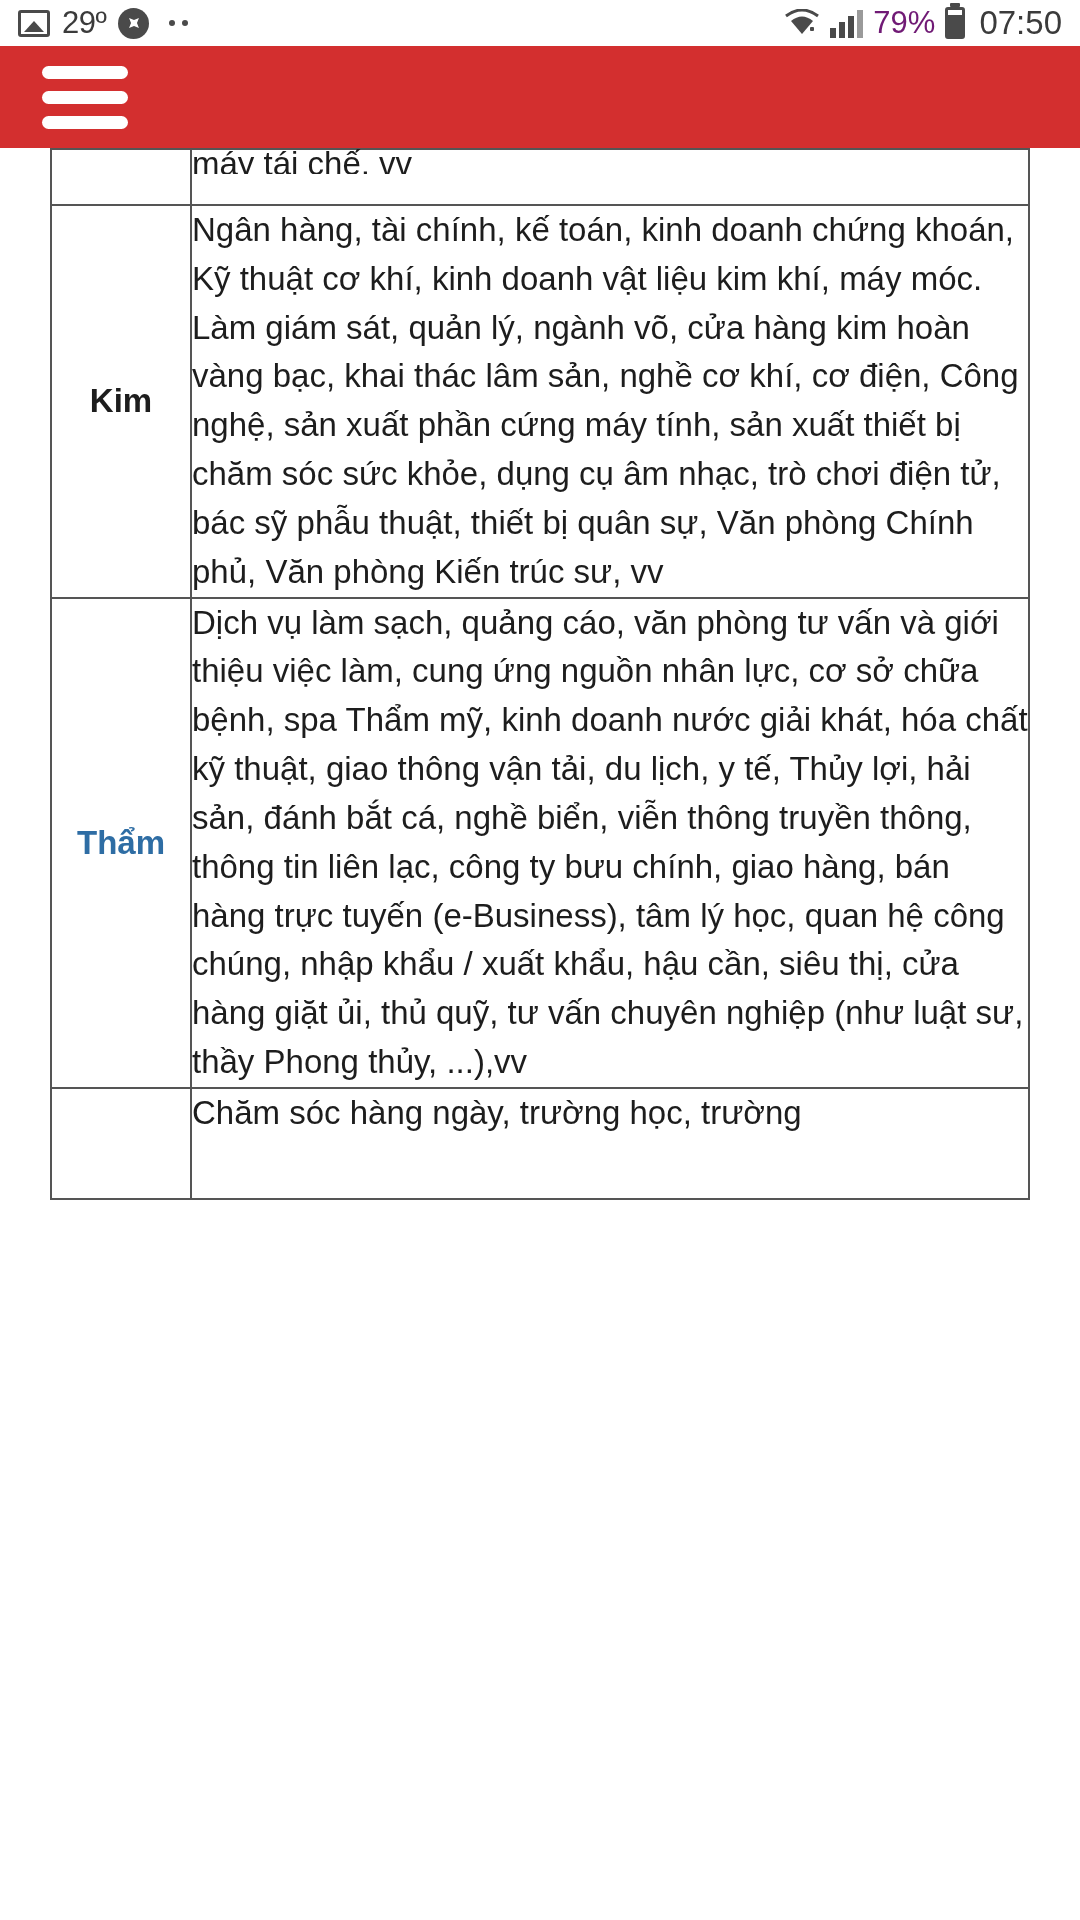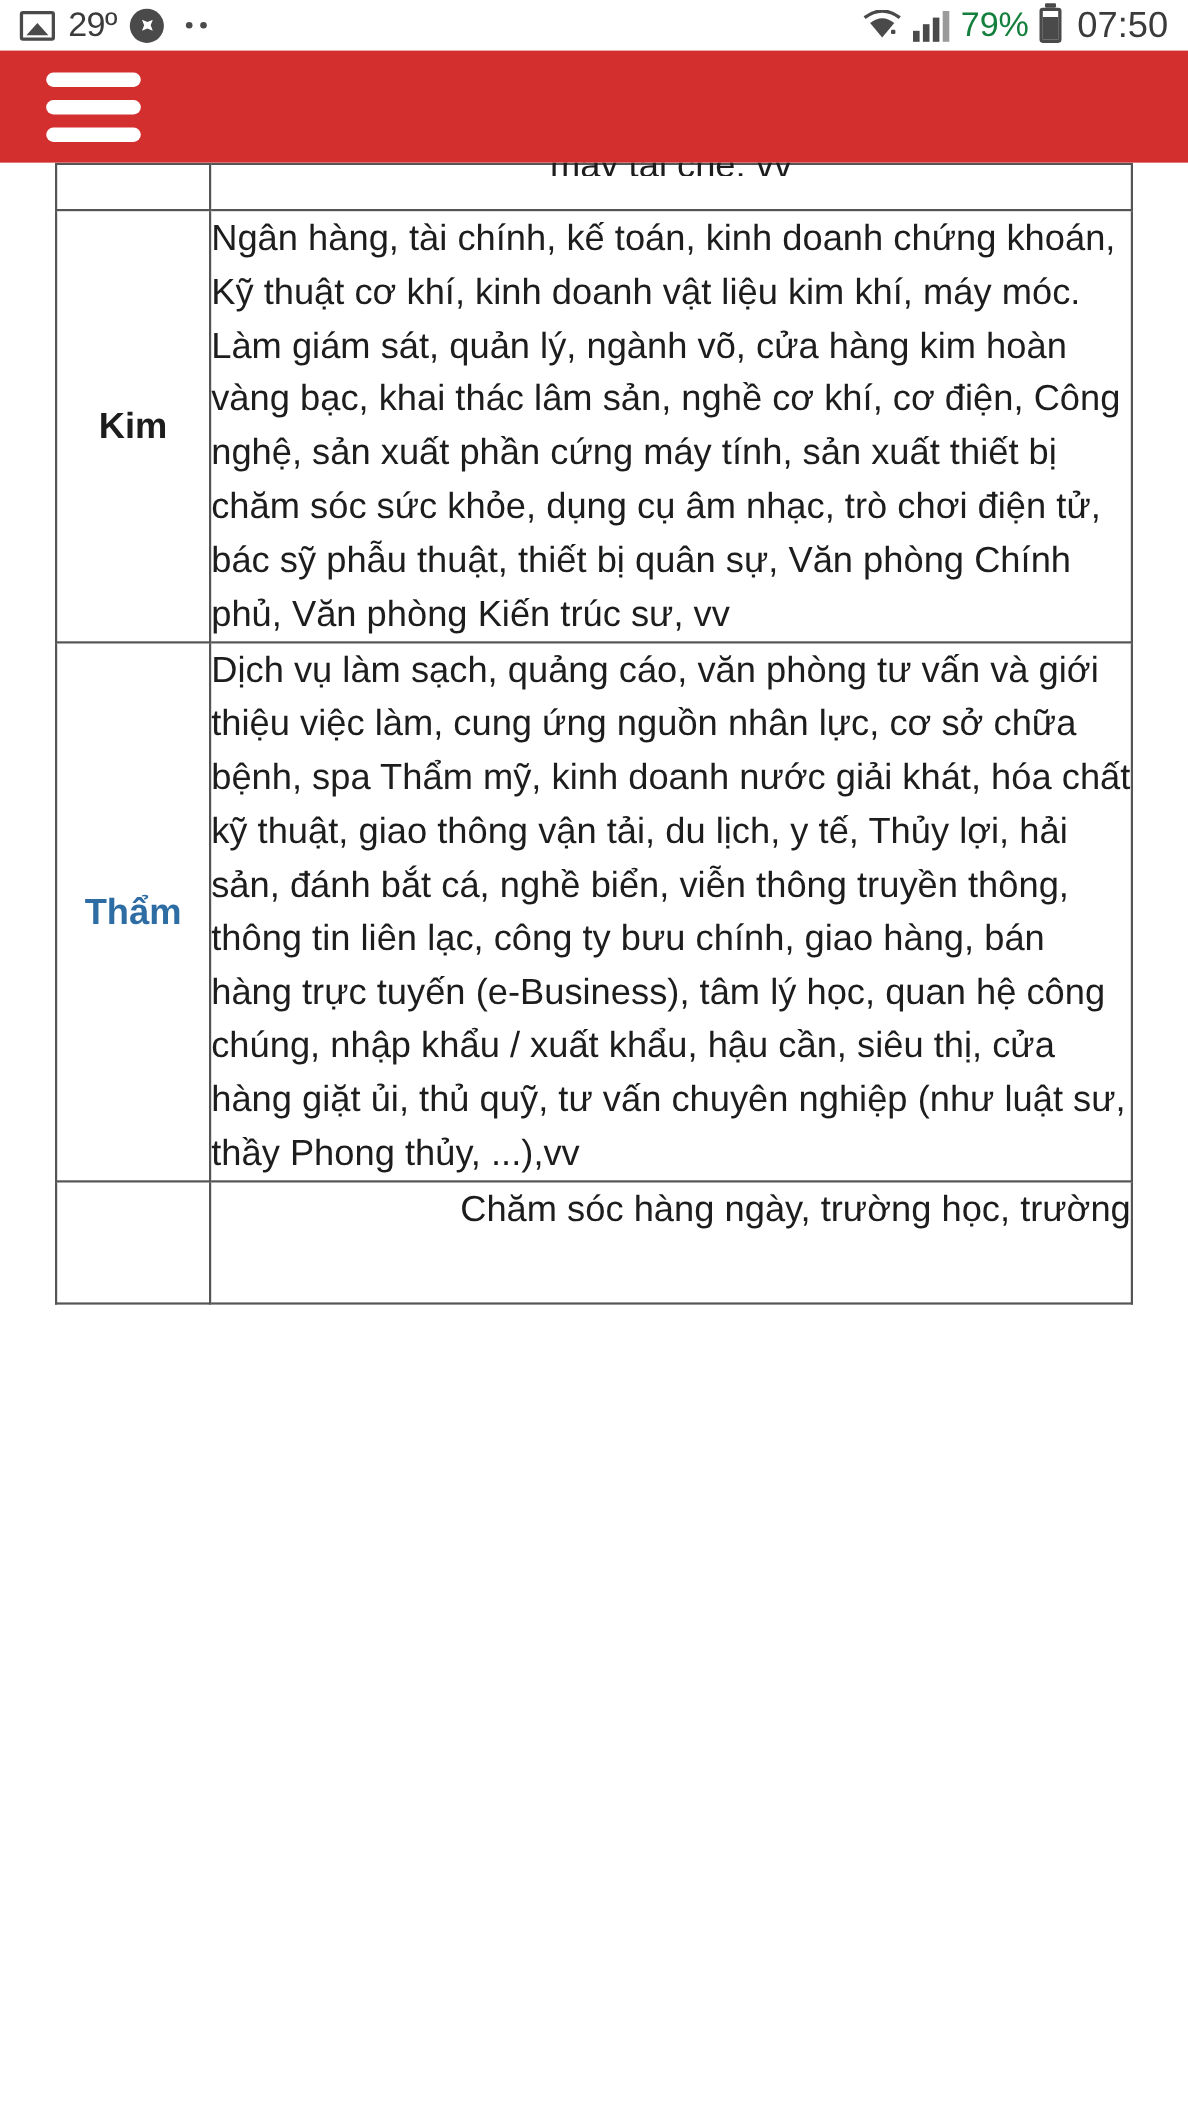--- a/index.html
+++ b/index.html
@@ -76,21 +76,21 @@
   .dots-icon i { width: 6px; height: 6px; background: #4a4a4a; border-radius: 50%; display: block; }
 
   .wifi-icon { width: 36px; height: 28px; position: relative; }
   .wifi-icon svg { display: block; }
   .signal-icon { display: flex; align-items: flex-end; gap: 3px; height: 30px; }
   .signal-icon i { width: 6px; background: #4a4a4a; display: block; }
   .signal-icon i:nth-child(1) { height: 10px; }
   .signal-icon i:nth-child(2) { height: 16px; }
   .signal-icon i:nth-child(3) { height: 22px; }
   .signal-icon i:nth-child(4) { height: 28px; background: #9a9a9a; }
-  .battery-pct { font-size: 31px; color: #15803d; }
+  .battery-pct { font-size: 31px; color: #701a75; }
   .battery-icon {
     width: 20px; height: 32px;
     border: 3px solid #4a4a4a;
     border-radius: 3px;
     position: relative;
     background: linear-gradient(to top, #4a4a4a 80%, #ffffff 80%);
   }
   .battery-icon::before {
     content: "";
     position: absolute;
@@ -221,21 +221,21 @@
   </div>
 </div>
 
 <div class="content">
   <table class="zodiac-table">
     <tbody>
         <tr class="row-clipped-top">
       <td class="col-label">
         <span></span>
       </td>
-      <td class="col-desc" style="padding-top:0;padding-bottom:6px;text-align:center;">
+      <td class="col-desc" style="padding-top:14px;padding-bottom:6px;">
         <div class="clip-top-text">máy tái chế, vv</div>
       </td>
     </tr>
     <tr>
       <td class="col-label">
         <span class="label-kim">Kim</span>
       </td>
       <td class="col-desc">
         <span>Ngân hàng, tài chính, kế toán, kinh doanh chứng khoán, Kỹ thuật cơ khí, kinh doanh vật liệu kim khí, máy móc. Làm giám sát, quản lý, ngành võ, cửa hàng kim hoàn vàng bạc, khai thác lâm sản, nghề cơ khí, cơ điện, Công nghệ, sản xuất phần cứng máy tính, sản xuất thiết bị chăm sóc sức khỏe, dụng cụ âm nhạc, trò chơi điện tử, bác sỹ phẫu thuật, thiết bị quân sự, Văn phòng Chính phủ, Văn phòng Kiến trúc sư, vv</span>
       </td>
@@ -245,19 +245,19 @@
         <span class="label-thuy">Thẩm</span>
       </td>
       <td class="col-desc">
         <span>Dịch vụ làm sạch, quảng cáo, văn phòng tư vấn và giới thiệu việc làm, cung ứng nguồn nhân lực, cơ sở chữa bệnh, spa Thẩm mỹ, kinh doanh nước giải khát, hóa chất kỹ thuật, giao thông vận tải, du lịch, y tế, Thủy lợi, hải sản, đánh bắt cá, nghề biển, viễn thông truyền thông, thông tin liên lạc, công ty bưu chính, giao hàng, bán hàng trực tuyến (e-Business), tâm lý học, quan hệ công chúng, nhập khẩu / xuất khẩu, hậu cần, siêu thị, cửa hàng giặt ủi, thủ quỹ, tư vấn chuyên nghiệp (như luật sư, thầy Phong thủy, ...),vv</span>
       </td>
     </tr>
     <tr>
       <td class="col-label">
         <span></span>
       </td>
-      <td class="col-desc" style="padding-bottom:60px;text-align:right;">
+      <td class="col-desc" style="padding-bottom:60px;">
         <div class="clip-bottom-text">Chăm sóc hàng ngày, trường học, trường</div>
       </td>
     </tr>
   </tbody>
     </table>
 </div>
 
 </body></html>

